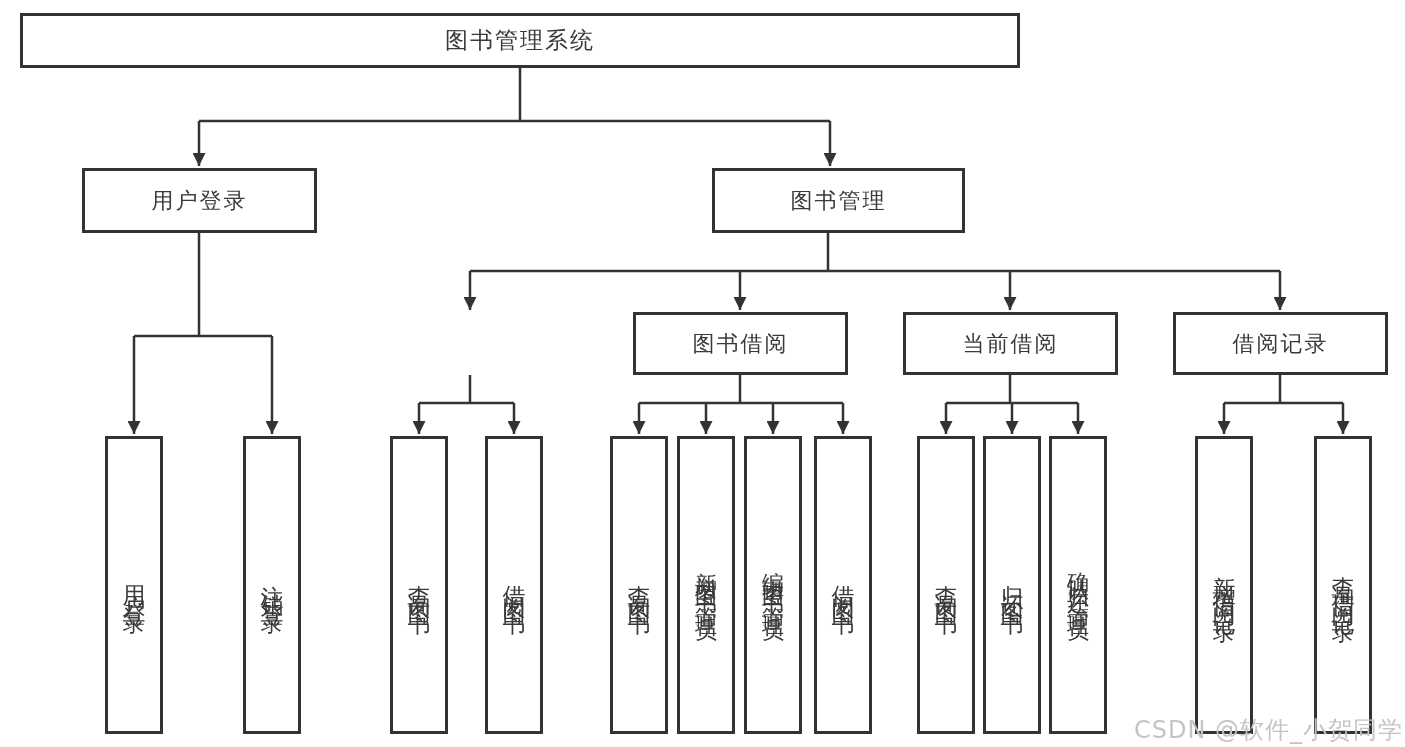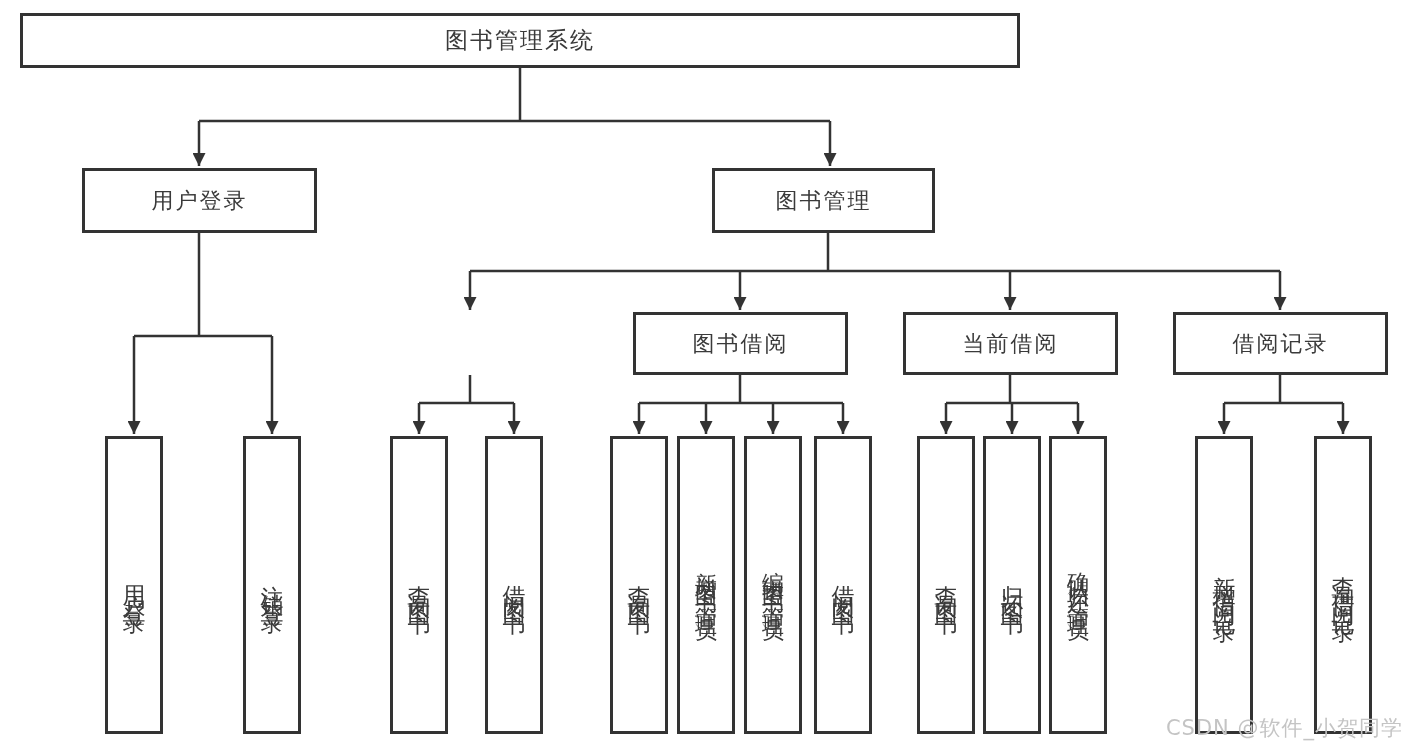--- a/index.html
+++ b/index.html
@@ -36,21 +36,21 @@
   .vbox .box-label{
     writing-mode:vertical-rl;
     font-size:23px;
     letter-spacing:9px;
     line-height:1;
   }
   .vbox.long .box-label{letter-spacing:7px;font-size:22px;}
   .watermark{
     position:absolute;
     top:714px;right:2px;
-    font-size:21px;
+    font-size:24px;
     color:var(--watermark);
     letter-spacing:1px;
     white-space:nowrap;
     z-index:5;
   }
 </style>
 </head>
 <body>
 
 <div class="canvas">
@@ -98,21 +98,21 @@
     <path marker-end="url(#arw)" d="M1343,403 V434"></path>
   </svg>
 
   <div class="box hbox root-box" style="left:20px;top:13px;width:1000px;height:55px">
     <span class="box-label">图书管理系统</span>
   </div>
 
   <div class="box hbox" style="left:82px;top:168px;width:235px;height:65px">
     <span class="box-label">用户登录</span>
   </div>
-  <div class="box hbox" style="left:712px;top:168px;width:223px;height:65px">
+  <div class="box hbox" style="left:712px;top:168px;width:253px;height:65px">
     <span class="box-label">图书管理</span>
   </div>
 
   <div class="box hbox" style="left:633px;top:312px;width:215px;height:63px">
     <span class="box-label">图书借阅</span>
   </div>
   <div class="box hbox" style="left:903px;top:312px;width:215px;height:63px">
     <span class="box-label">当前借阅</span>
   </div>
   <div class="box hbox" style="left:1173px;top:312px;width:215px;height:63px">

